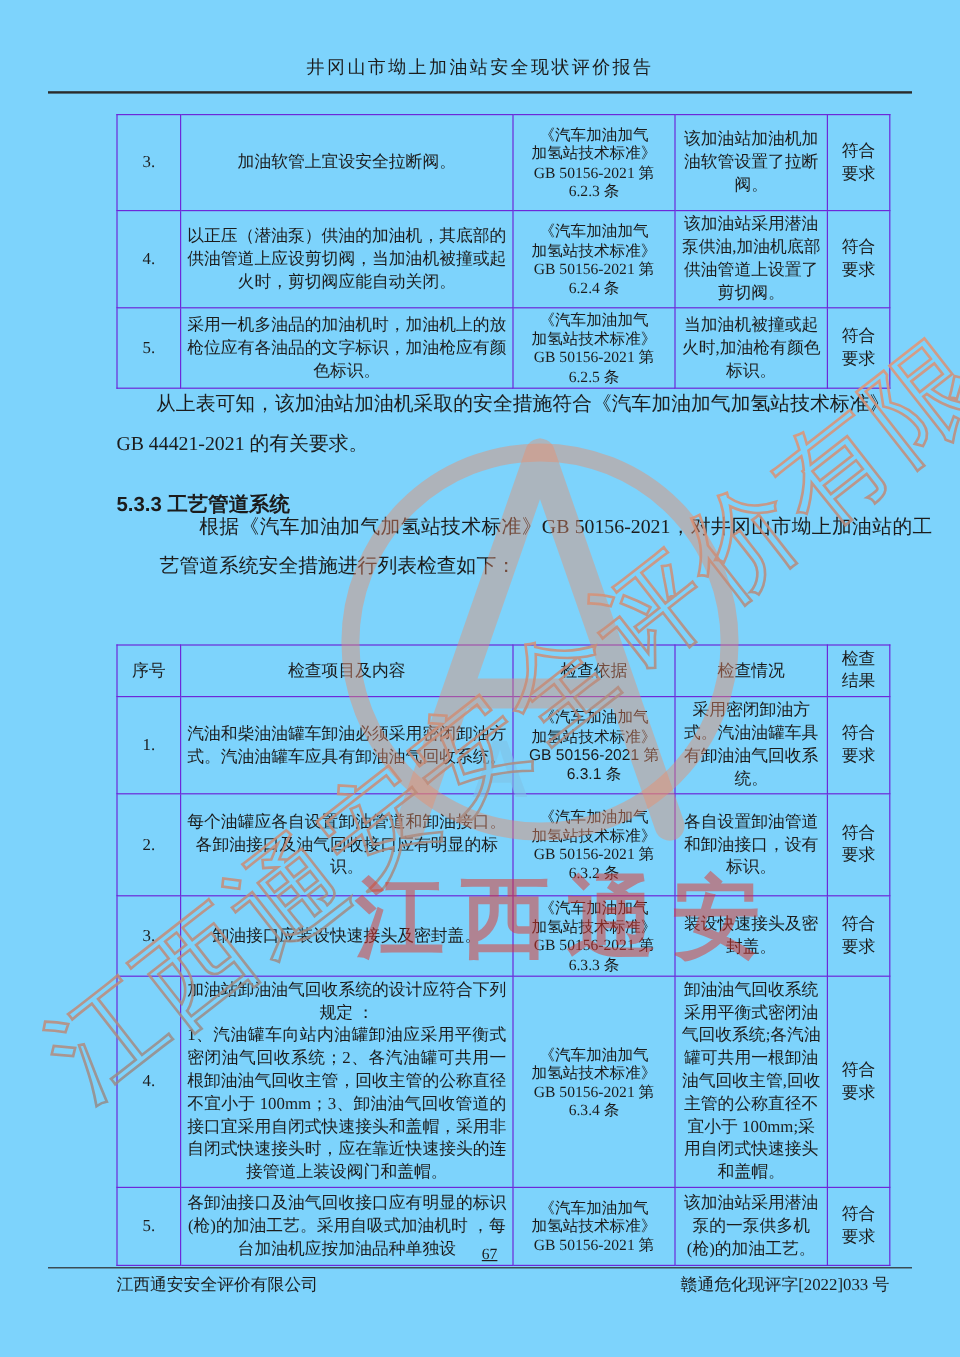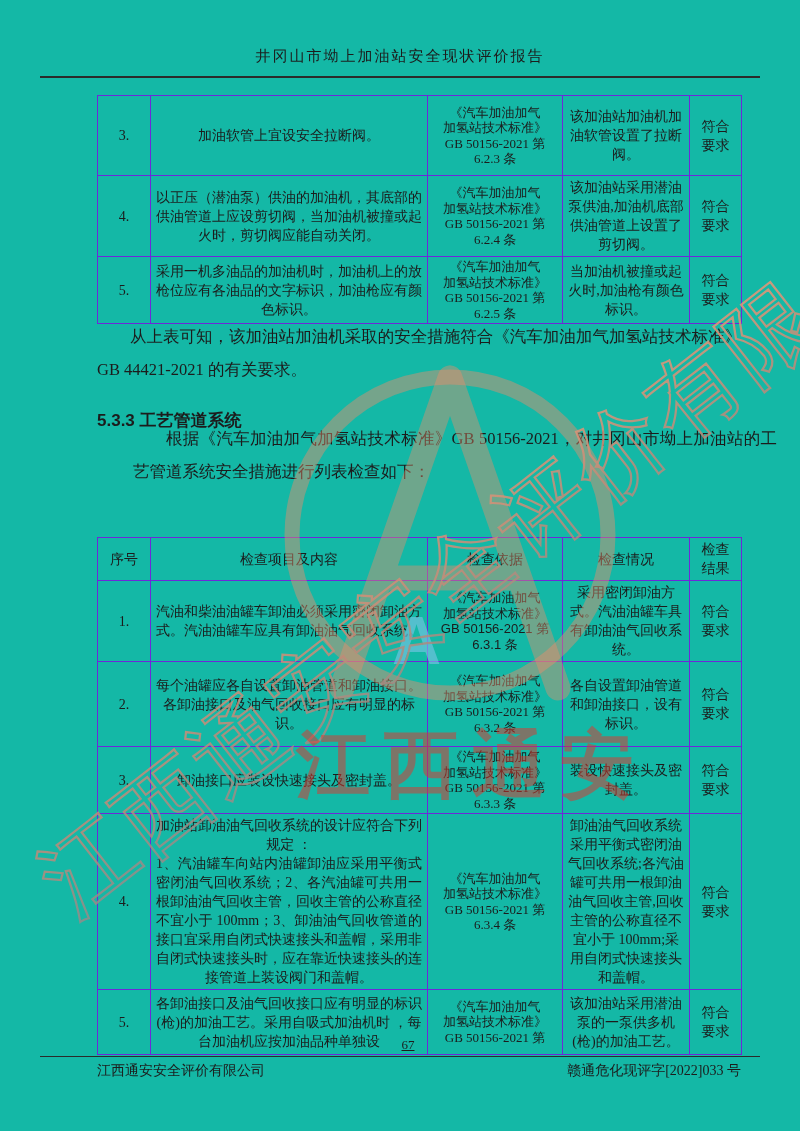--- a/index.html
+++ b/index.html
@@ -1,16 +1,16 @@
 <!DOCTYPE html>
 <html><head>
 <meta charset="utf-8">
 <style>
   html,body{margin:0;padding:0;background:#888;}
-  .page{position:relative;width:800px;height:1131px;margin:0 auto;background:#14b8a6;
+  .page{position:relative;width:800px;height:1131px;margin:0 auto;background:#7dd3fc;
         font-family:"Liberation Serif","DejaVu Serif",serif;color:#1c1c1c;overflow:hidden;}
   .doc-title{position:absolute;top:47px;left:0;right:0;text-align:center;
              font-size:15px;letter-spacing:2px;}
   .top-rule{position:absolute;top:76px;left:40px;width:720px;border-top:2px solid #2b2b2b;}
   .foot-rule{position:absolute;top:1056px;left:40px;width:720px;border-top:1px solid #2b2b2b;}
   .pageno{position:absolute;top:1037px;left:16px;right:0;text-align:center;font-size:13px;text-decoration:underline;}
   .footer{position:absolute;top:1062px;left:97px;width:644px;display:flex;
           justify-content:space-between;font-size:14px;}
   .para{position:absolute;left:97px;width:644px;font-size:16.5px;line-height:33px;
         text-indent:2em;text-align:justify;}

